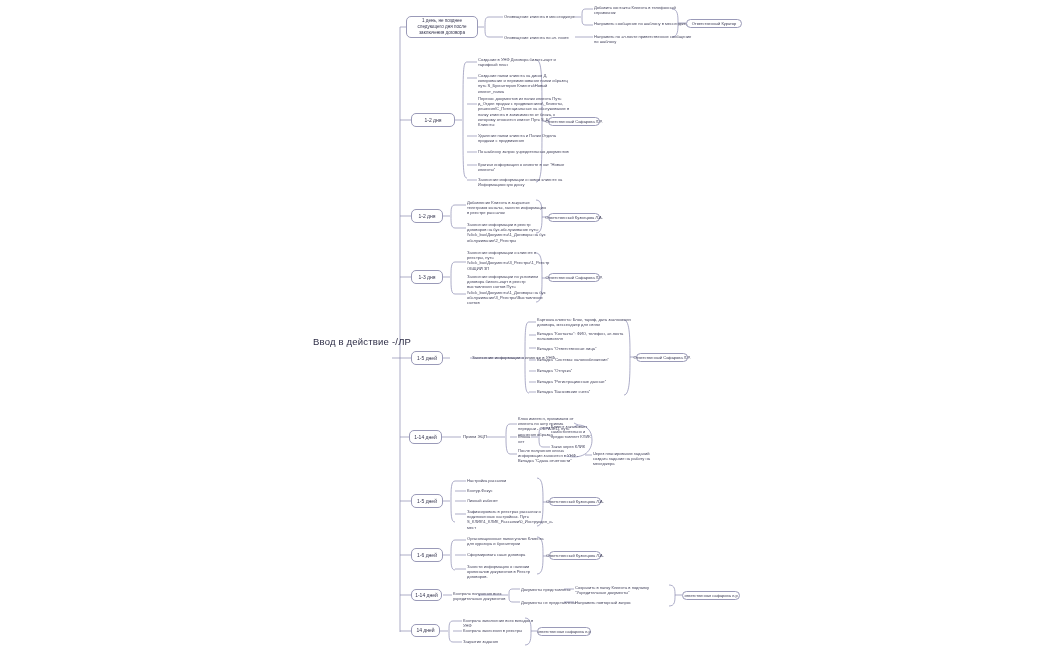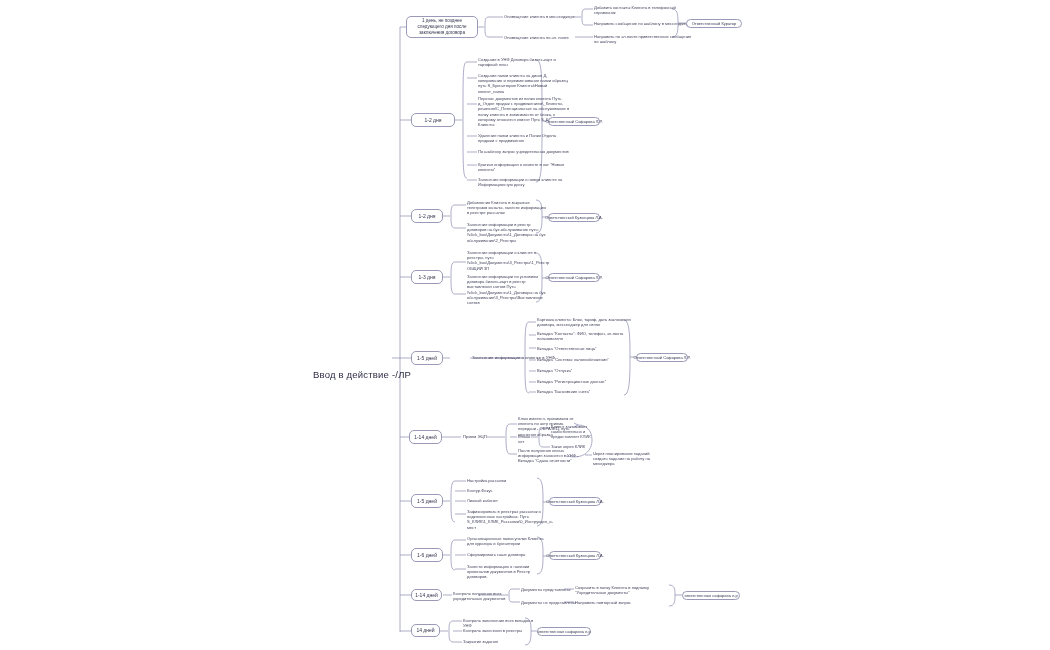--- a/index.html
+++ b/index.html
@@ -163,21 +163,21 @@
     <path d="M440 631 L448 631"></path>
     <path d="M453 621 C449 621 449 625 449 631 C449 638 449 642 453 642"></path>
     <path d="M453 621 L462 621"></path>
     <path d="M453 631 L462 631"></path>
     <path d="M453 642 L462 642"></path>
     <path d="M525 618 C531 618 531 625 531 631 C531 638 531 645 525 645"></path>
     <path d="M531 631 L537 631"></path>
   </g>
 </svg>
 
-<div class="node root" style="left:313px;top:369px;text-align:right;">Ввод в действие -/ЛР</div>
+<div class="node root" style="left:313px;top:336px;text-align:right;">Ввод в действие -/ЛР</div>
 
 <div class="node tbox big" style="left:406px;top:16px;width:72px;height:22px;">1 день, не позднее следующего дня после заключения договора</div>
 <div class="node leaf w4" style="left:504px;top:14px;">Оповещение клиента в мессенджере</div>
 <div class="node leaf w4" style="left:504px;top:35px;">Оповещение клиента по эл. почте</div>
 <div class="node leaf w3" style="left:594px;top:5px;">Добавить контакты Клиента в телефонный справочник</div>
 <div class="node leaf w3" style="left:594px;top:21px;">Направить сообщение по шаблону в мессенджере</div>
 <div class="node leaf w3" style="left:594px;top:34px;">Направить по эл.почте приветственное сообщение по шаблону</div>
 <div class="node resp" style="left:686px;top:19px;width:56px;">Ответственный Куратор</div>
 
 <div class="node tbox" style="left:411px;top:113px;width:44px;height:14px;">1-2 дня</div>

